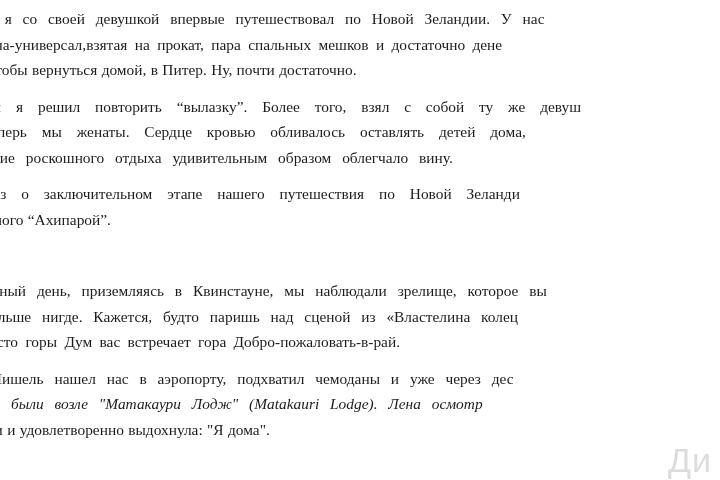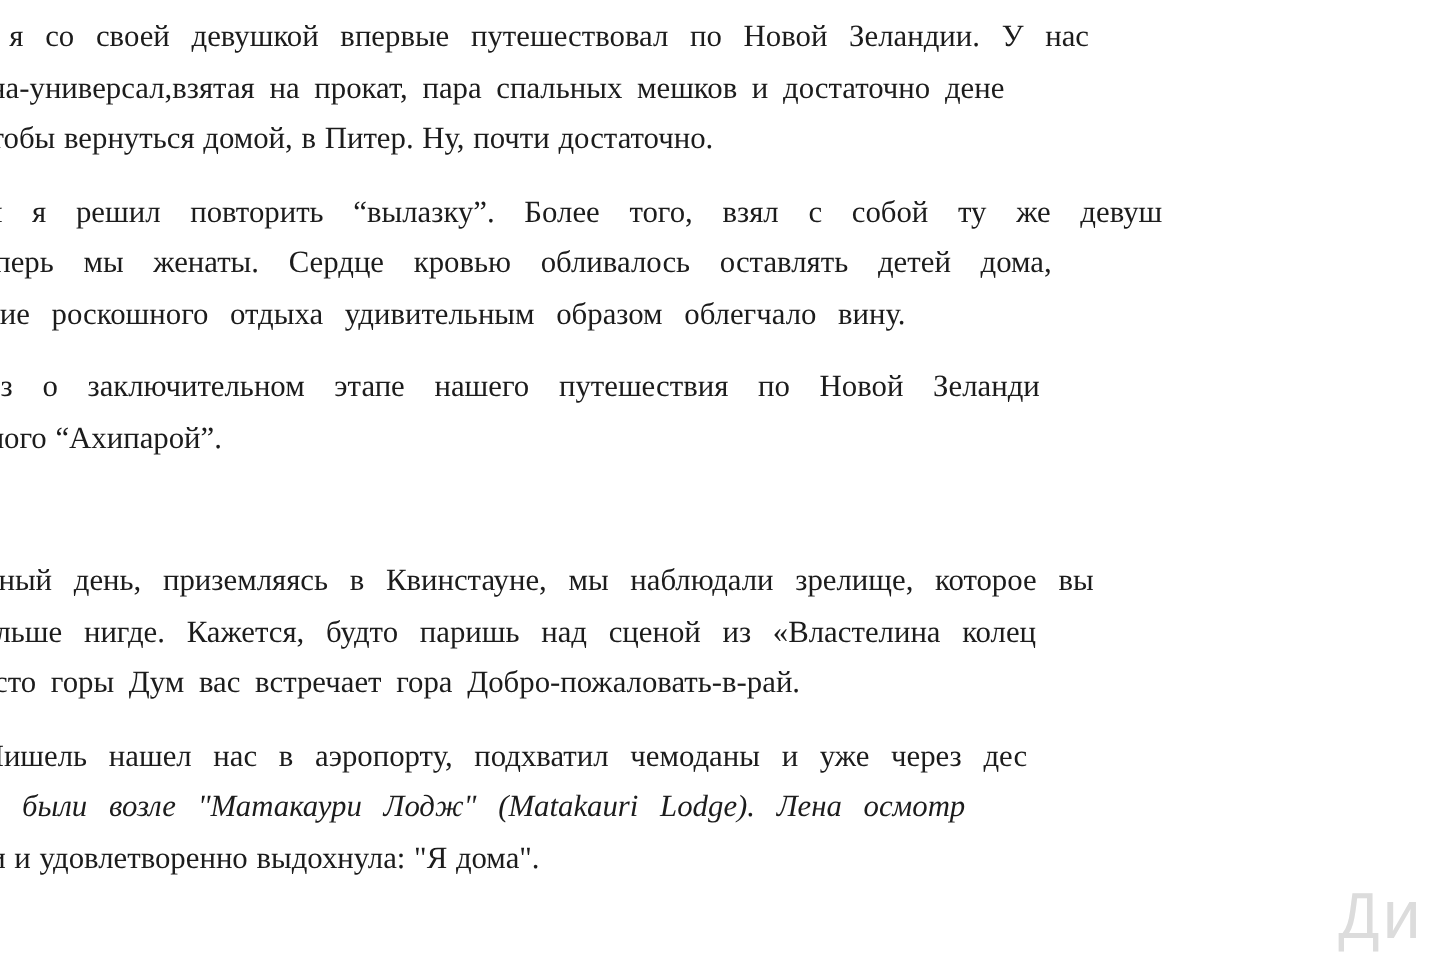--- a/index.html
+++ b/index.html
@@ -49,21 +49,21 @@
   .gap-big { height: 46px; }
   .italic { font-style: italic; }
   .j1 { word-spacing: 0.5px; }
   .j2 { word-spacing: 3.5px; }
   .j3 { word-spacing: 7px; }
   .j4 { word-spacing: 11px; }
   .watermark {
     position: absolute;
     right: 8px;
     bottom: 0px;
-    font-family: Liberation Mono, monospace;
+    font-family: Liberation Sans, sans-serif;
     font-size: 34px;
     color: #dcdcdc;
     letter-spacing: 1px;
     user-select: none;
   }
 </style>
 </head>
 <body>
 
 <div class="page">

